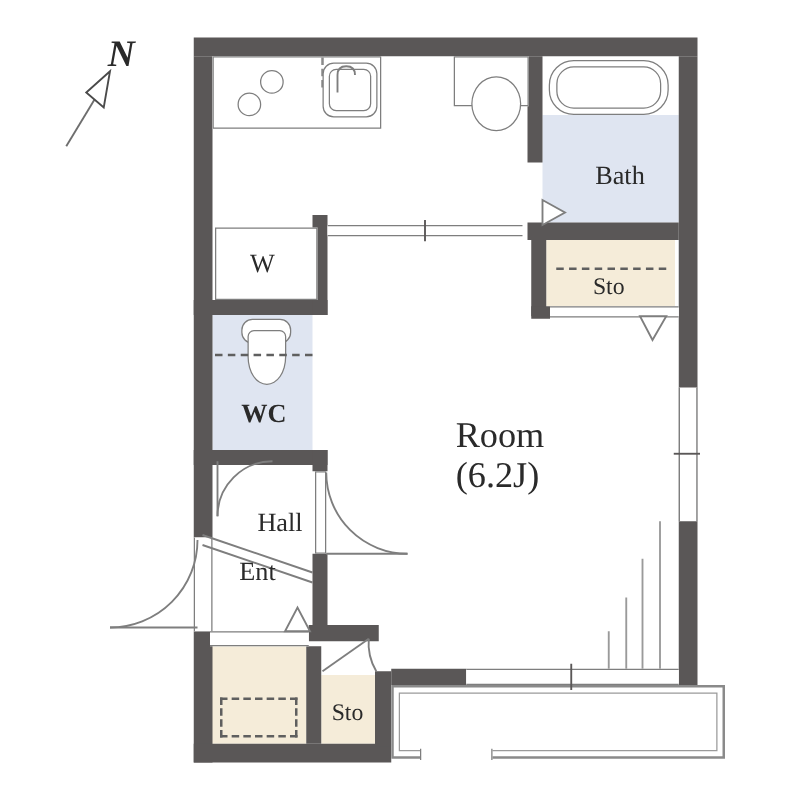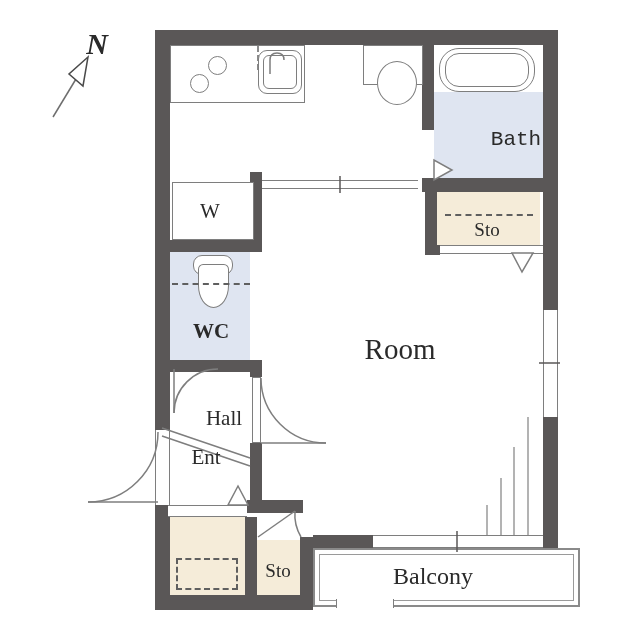--- a/index.html
+++ b/index.html
@@ -119,23 +119,23 @@
 
     <path d="M 270 74 L 270 60 Q 270 53 277 53 Q 284 53 284 60" fill="none" stroke="#7e7e7e" stroke-width="1.5"></path>
 
     <line x1="487" y1="535" x2="487" y2="505" stroke="#9a9a9a" stroke-width="1.5"></line>
     <line x1="501" y1="535" x2="501" y2="478" stroke="#9a9a9a" stroke-width="1.5"></line>
     <line x1="514" y1="535" x2="514" y2="447" stroke="#9a9a9a" stroke-width="1.5"></line>
     <line x1="528" y1="535" x2="528" y2="417" stroke="#9a9a9a" stroke-width="1.5"></line>
   </svg>
 
   <div class="compass-n" style="left:97px;top:44px;">N</div>
-  <div class="label lab-m" style="left:516px;top:140px;font-family:Liberation Mono, monospace;">Bath</div>
+  <div class="label lab-m" style="left:496px;top:140px;">Bath</div>
   <div class="label lab-s" style="left:487px;top:230px;">Sto</div>
   <div class="label lab-m" style="left:210px;top:211px;">W</div>
   <div class="label lab-m" style="left:211px;top:331px;font-weight:bold;">WC</div>
   <div class="label lab-m" style="left:224px;top:418px;">Hall</div>
   <div class="label lab-m" style="left:206px;top:457px;">Ent</div>
   <div class="label lab-s" style="left:278px;top:571px;">Sto</div>
   <div class="label lab-xl center" style="left:400px;top:349px;">Room</div>
-  <div class="label lab-l" style="left:433px;top:577px;">Balcony</div>
+  <div class="label lab-xl center" style="left:398px;top:381px;">(6.2J)</div>
 
 </div>
 
 </body></html>

